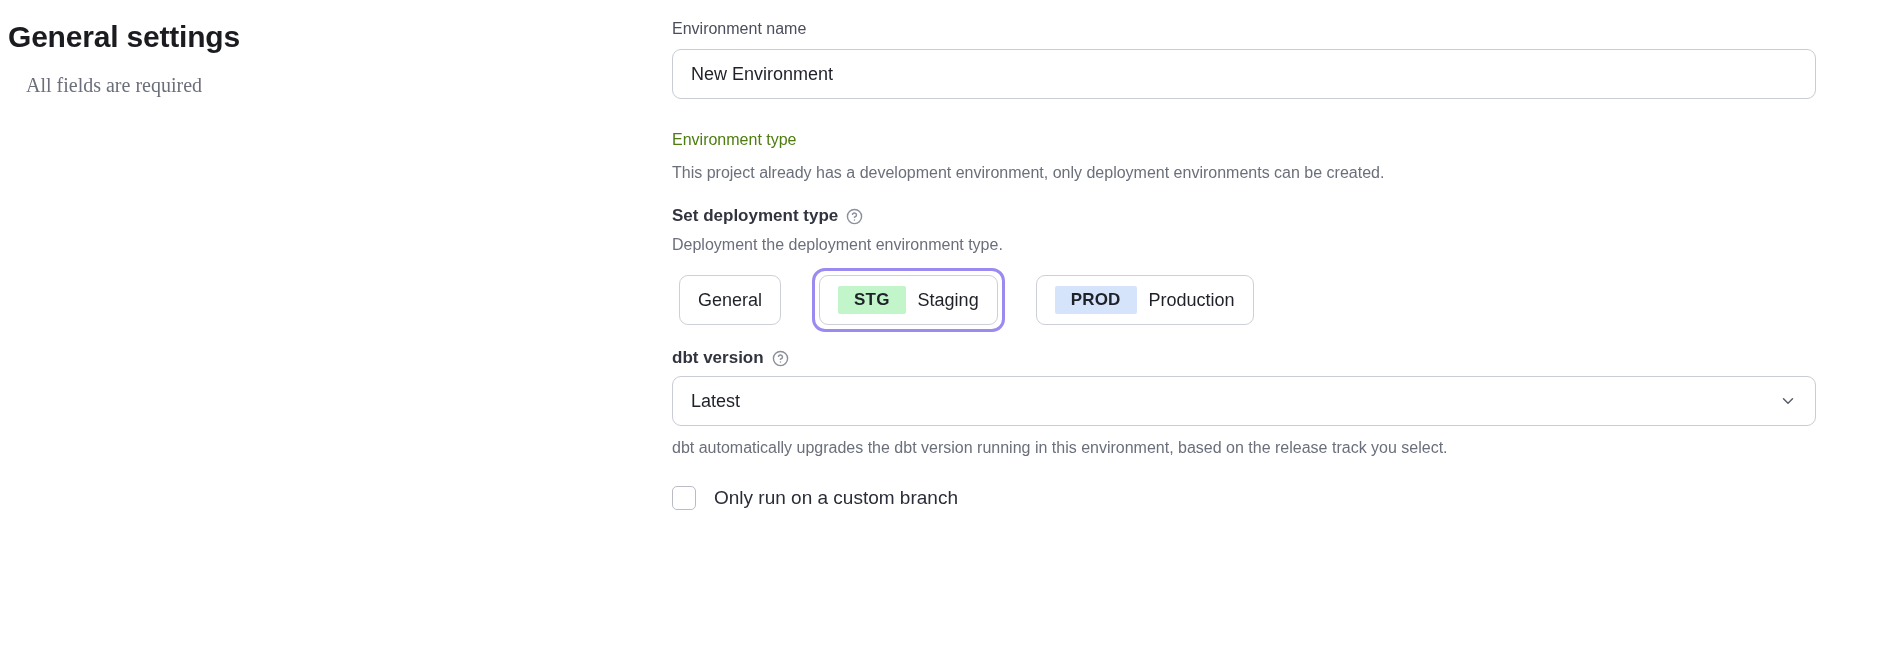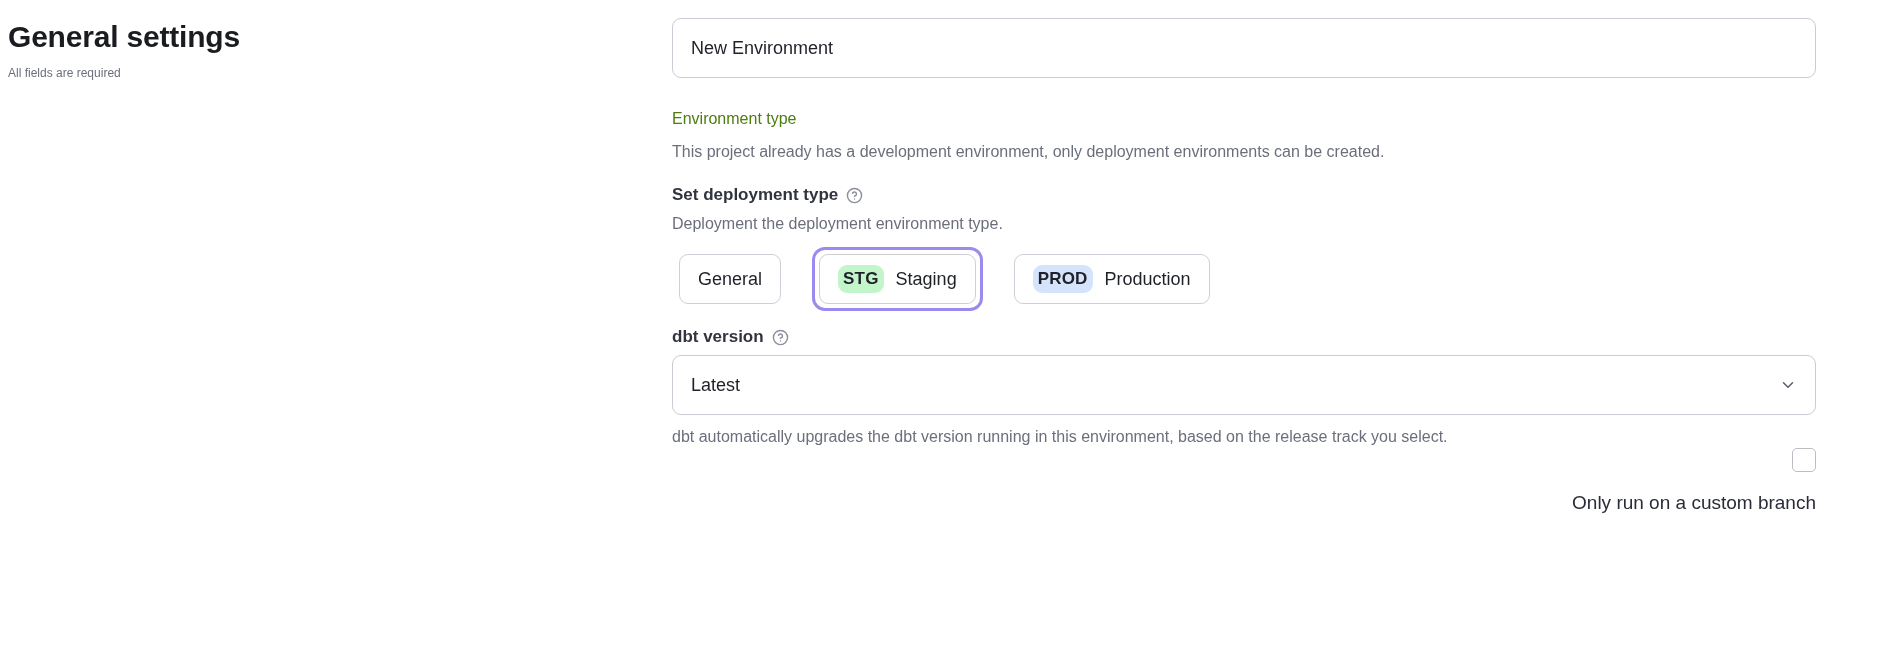--- a/index.html
+++ b/index.html
@@ -34,25 +34,26 @@
   }
   .page-title {
     font-size: 30px;
     line-height: 38px;
     font-weight: 700;
     letter-spacing: -0.2px;
     color: #1b1c20;
     margin: 0 0 6px 0;
   }
   .page-subtitle {
-    font-size: 12px;
+    font-size: 20px;
     line-height: 22px;
     font-weight: 400;
     color: #6b6f7b;
-    margin: 0;
+    margin: 18px;
+    font-family: Liberation Serif, serif;
   }
 
   
   .form-col {
     flex: 1 1 auto;
     padding-right: 36px;
     max-width: 1180px;
   }
 
   .field { margin-bottom: 0; }
@@ -86,21 +87,21 @@
     height: 17px;
     flex: 0 0 17px;
     color: #8b8f9a;
   }
   .help-icon svg { display: block; }
 
   .control {
     display: flex;
     align-items: center;
     width: 100%;
-    height: 60px;
+    height: 50px;
     border: 1px solid #c9ccd4;
     border-radius: 9px;
     background: #ffffff;
     padding: 0 18px;
     font-size: 18px;
     line-height: 24px;
     color: #1f2129;
     font-family: "Liberation Sans", sans-serif;
   }
   .control.text-input {
@@ -175,37 +176,37 @@
   .seg-btn-wrap.focused {
     border-color: #9b8aef;
   }
   .seg-btn-wrap.plain { padding: 4px; }
 
   .badge {
     display: inline-flex;
     align-items: center;
     justify-content: center;
     height: 28px;
-    padding: 0 5px;
-    border-radius: 9px;
+    padding: 0 16px;
+    border-radius: 2px;
     font-size: 17px;
     font-weight: 700;
     line-height: 28px;
     color: #1f2129;
     letter-spacing: 0.2px;
   }
   .badge.stg { background: #c3f5ca; }
   .badge.prod { background: #d6e4fb; }
 
   
   .check-row {
     display: flex;
-    align-items: flex-end;
+    align-items: center;
     gap: 18px;
-    flex-direction: column;
+    margin-top: 26px;
   }
   .checkbox {
     width: 24px;
     height: 24px;
     flex: 0 0 24px;
     border: 1px solid #b9bcc5;
     border-radius: 5px;
     background: #ffffff;
     cursor: pointer;
   }
@@ -222,20 +223,21 @@
 <div class="page">
 
   <div class="left-col">
     <h1 class="page-title">General settings</h1>
     <p class="page-subtitle">All fields are required</p>
   </div>
 
   <div class="form-col">
 
     <div class="field">
+      <label class="field-label">Environment name</label>
       <input class="control text-input" type="text" value="New Environment" style="">
     </div>
 
     <div class="spacer-lg"></div>
 
     <div class="field">
       <label class="field-label disabled">Environment type</label>
       <div class="helper-text">This project already has a development environment, only deployment environments can be created.</div>
     </div>
 

